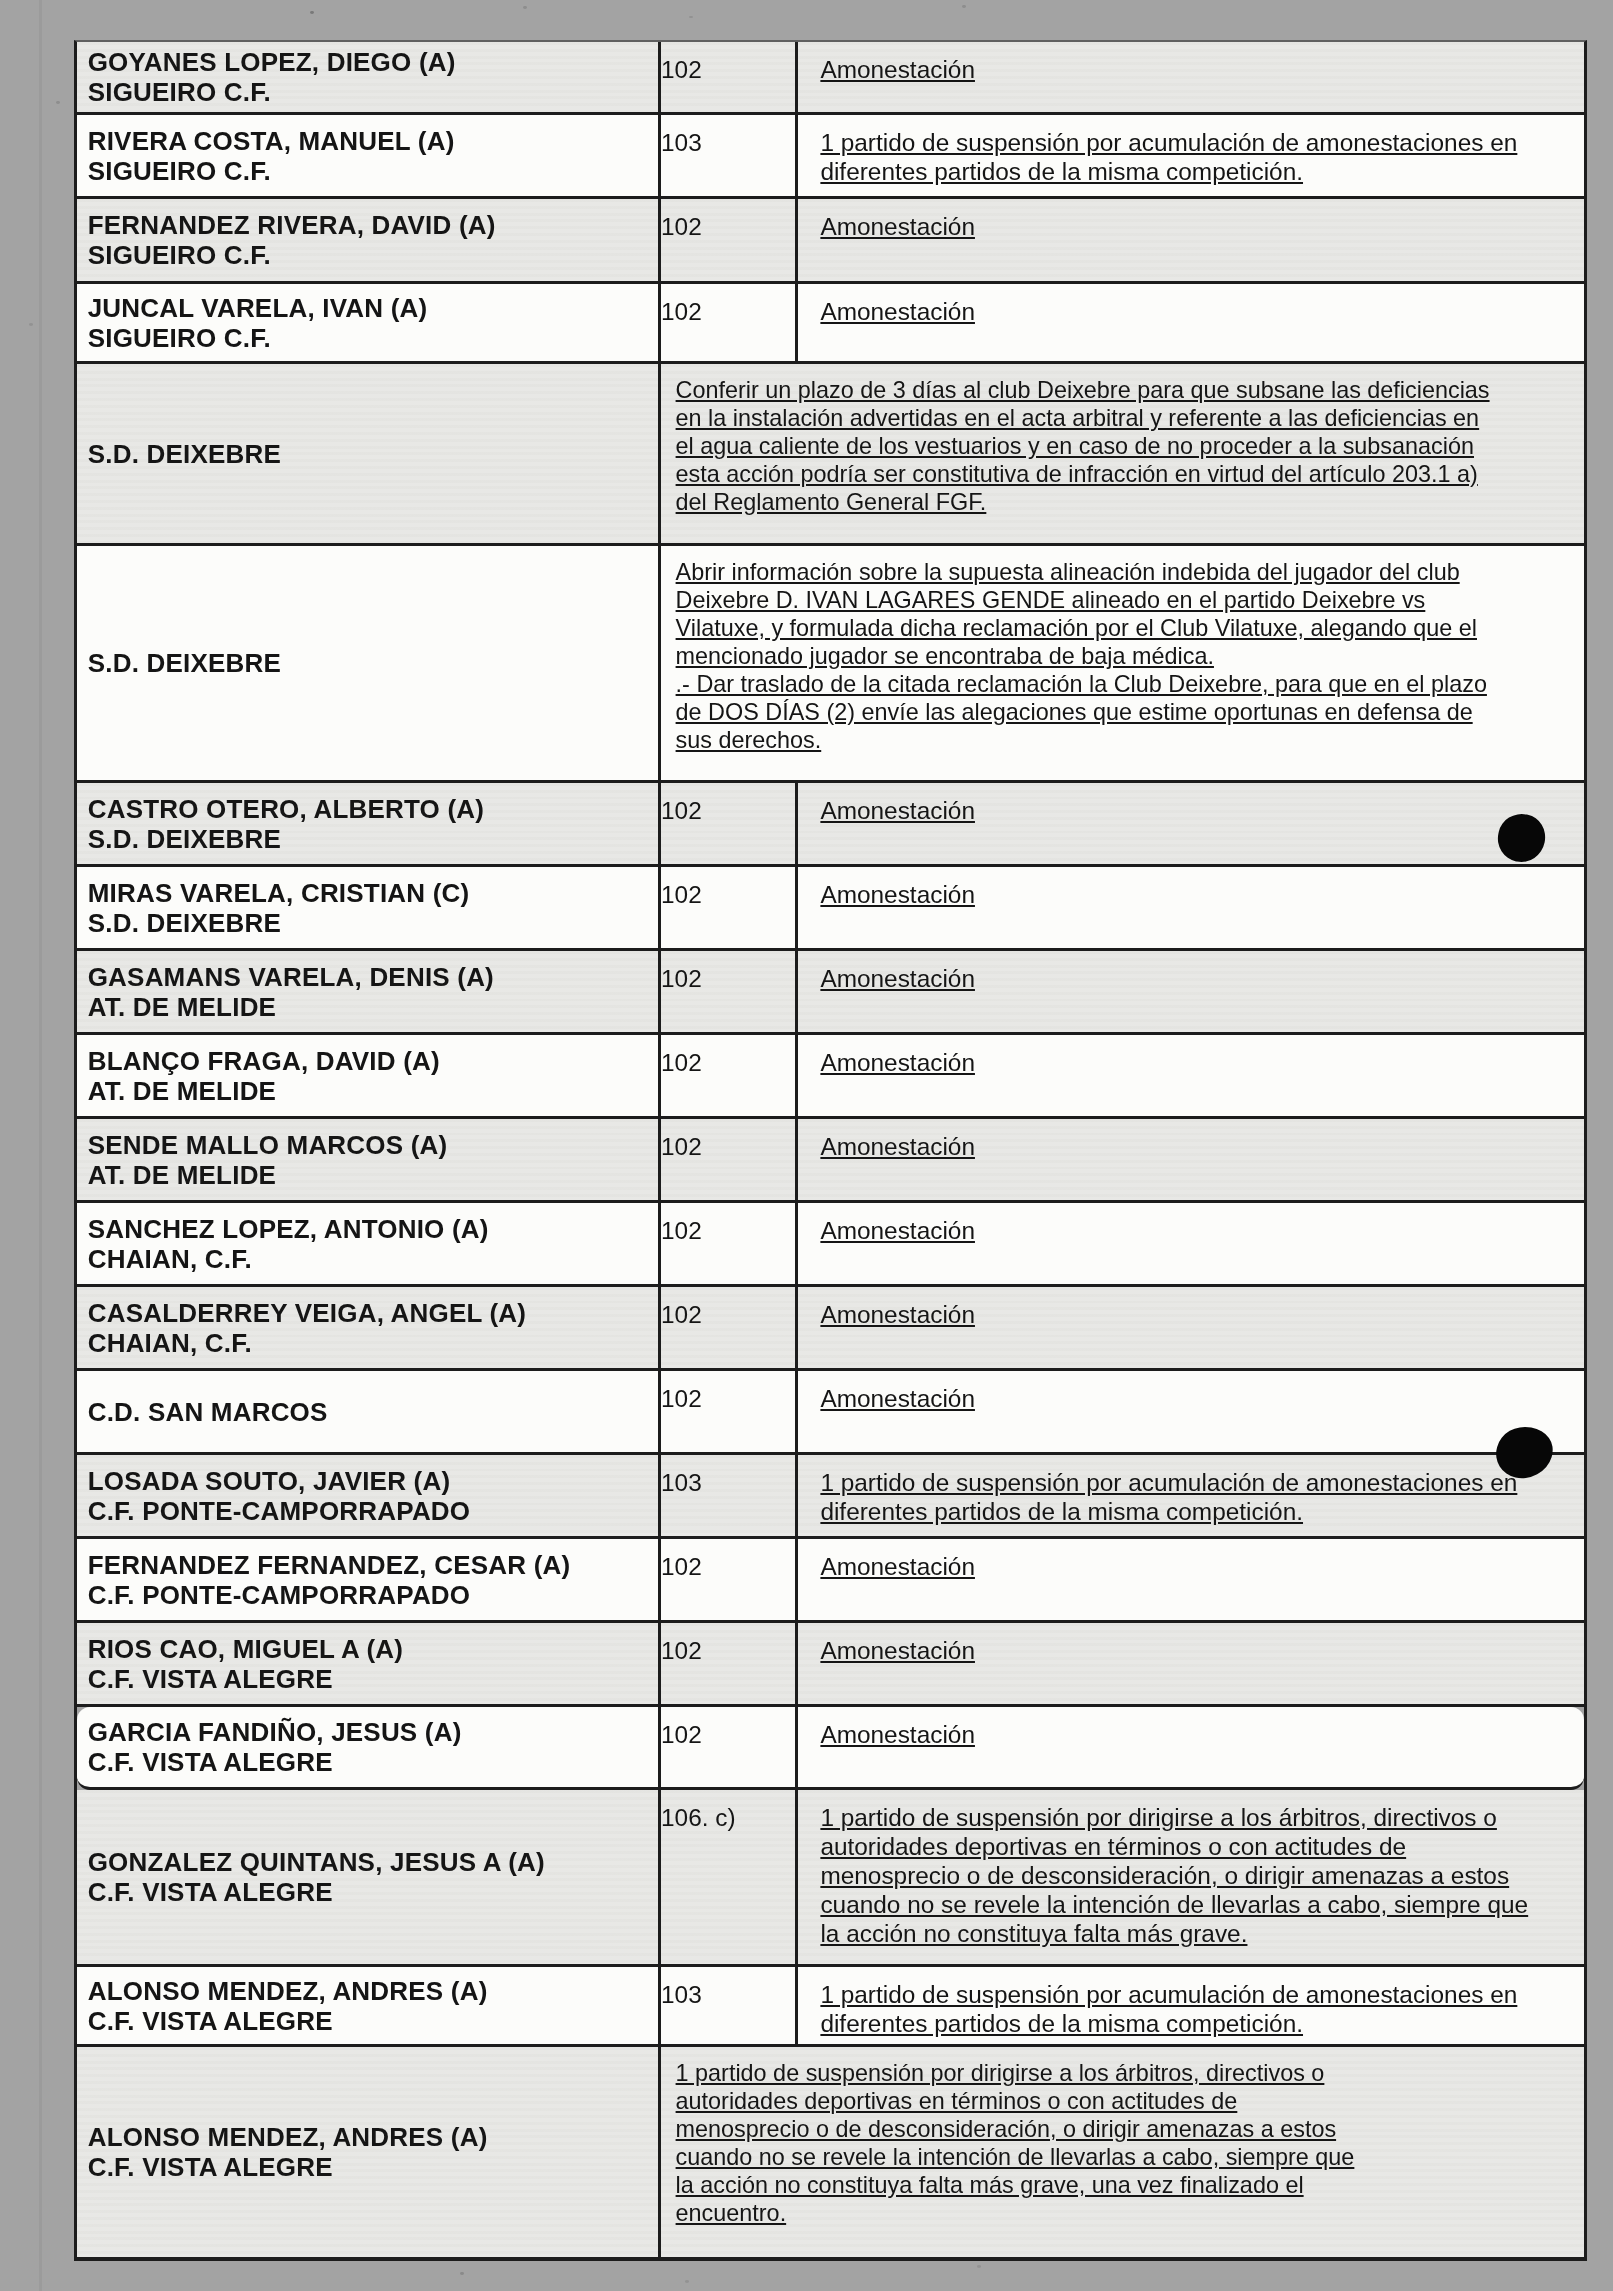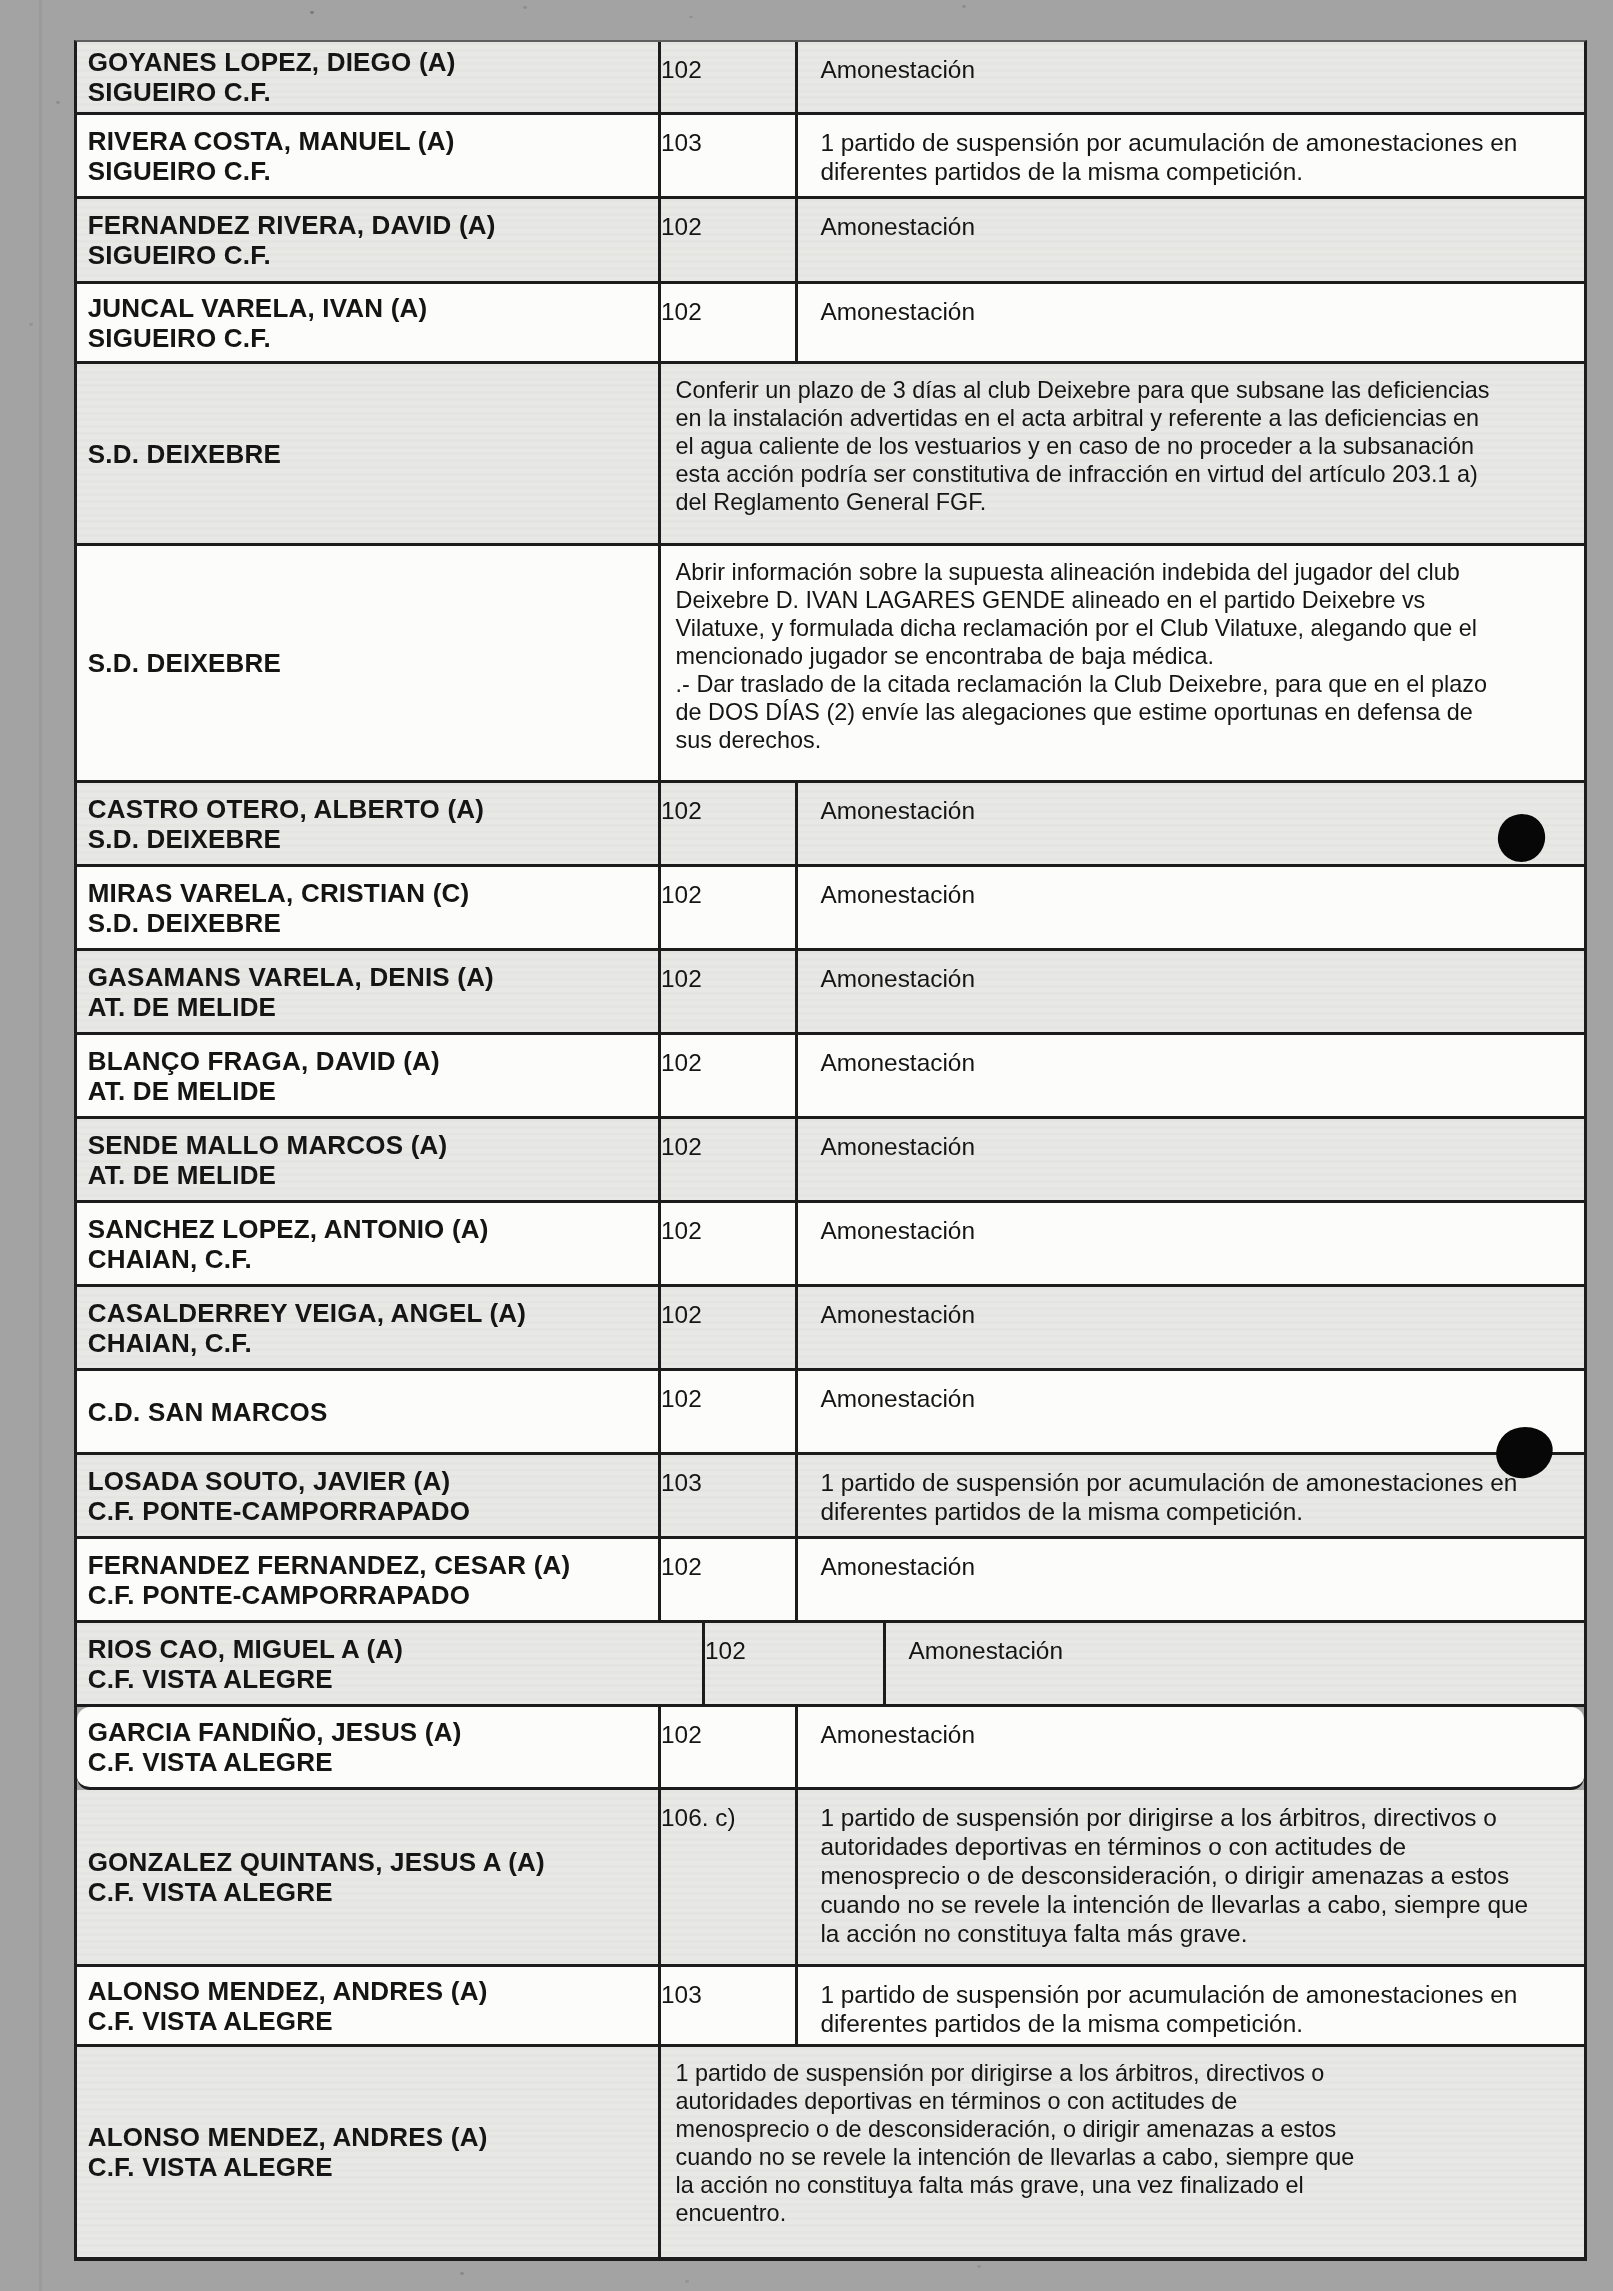--- a/index.html
+++ b/index.html
@@ -83,20 +83,21 @@
     padding-top: 12.7px;
   }
   .c-sanc {
     box-sizing: border-box;
     flex: 1 1 auto;
     border-left: 3.9px solid #1c1c1c;
     font-size: 24.4px;
     line-height: 29px;
     padding: 12.7px 5.9px 0 22.4px;
     white-space: pre-line;
+    text-decoration: underline;
   }
   .row.merged .c-sanc {
     font-size: 23.4px;
     line-height: 28px;
     padding: 11.7px 11.7px 0 14.6px;
   }
   
   .ink-blot {
     position: absolute;
     background: #070707;
@@ -265,21 +266,21 @@
 diferentes partidos de la misma competición.</div>
   </div>
       <div class="row" style="height: 84px;">
     <div class="c-name">
       <div class="player">FERNANDEZ FERNANDEZ, CESAR (A)</div>
       <div class="club">C.F. PONTE-CAMPORRAPADO</div>
     </div>
     <div class="c-art">102</div>
     <div class="c-sanc">Amonestación</div>
   </div>
-      <div class="row shaded" style="height: 84px; gap: 44px;">
+      <div class="row shaded" style="height: 84px;">
     <div class="c-name">
       <div class="player">RIOS CAO, MIGUEL A (A)</div>
       <div class="club">C.F. VISTA ALEGRE</div>
     </div>
     <div class="c-art">102</div>
     <div class="c-sanc">Amonestación</div>
   </div>
       <div class="row" style="height: 83px; border-radius: 13px;">
     <div class="c-name">
       <div class="player">GARCIA FANDIÑO, JESUS (A)</div>

